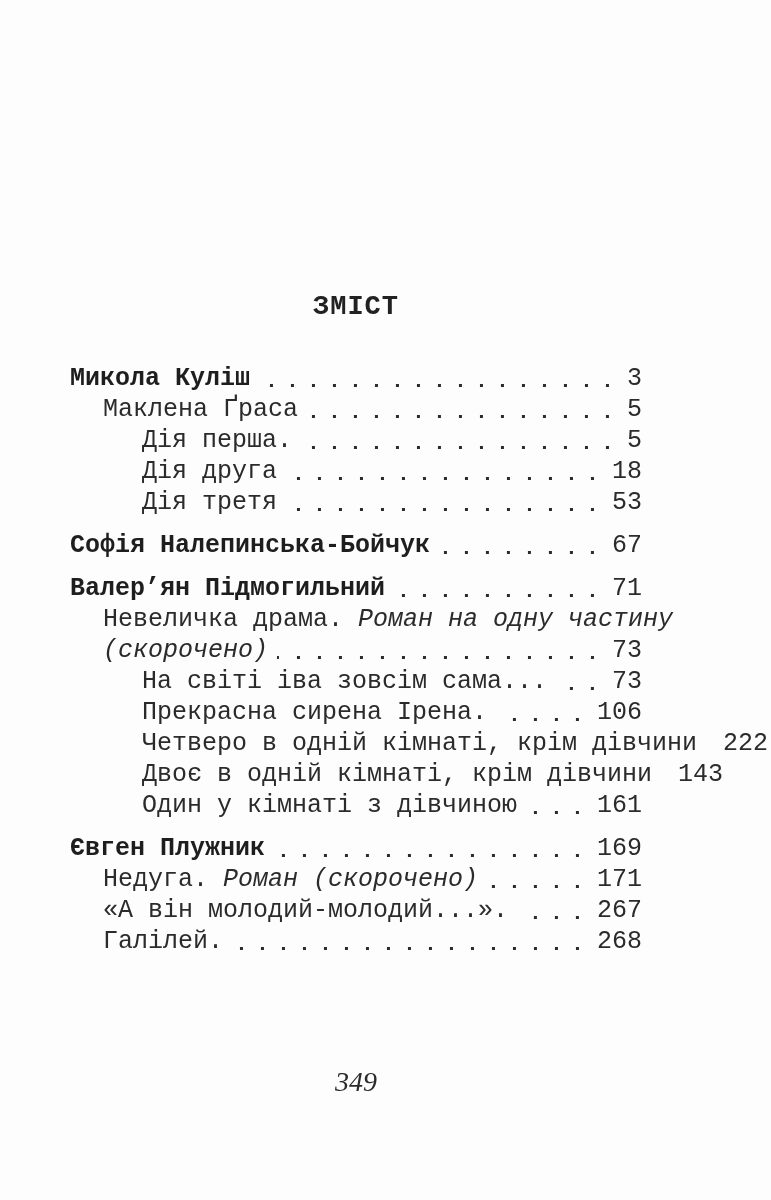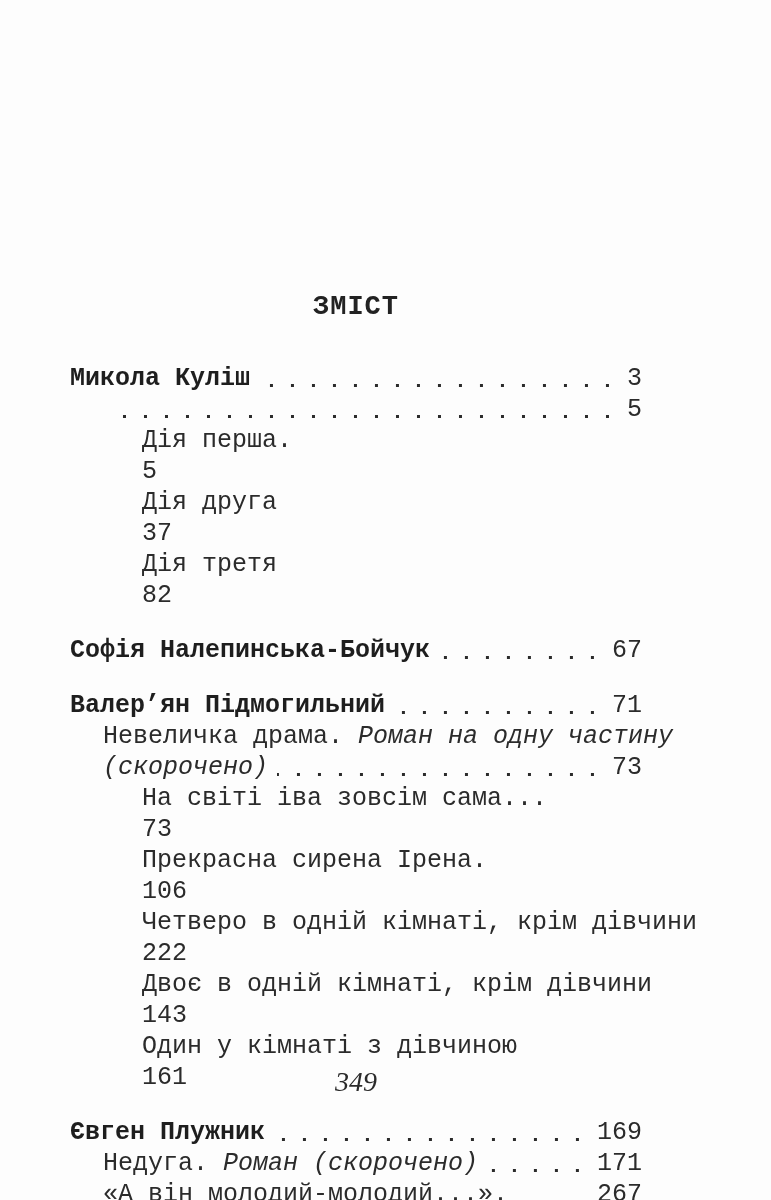--- a/index.html
+++ b/index.html
@@ -28,34 +28,34 @@
     font-size: 27px;
     line-height: 31px;
     font-weight: bold;
     letter-spacing: 1px;
     color: #222;
   }
   .toc-list {
     margin-top: 40px;
   }
   .section {
-    margin-top: 24px;
+    margin-top: 12px;
   }
   .section:first-child {
     margin-top: 12px;
   }
   .row {
     display: flex;
     align-items: baseline;
     font-size: 25px;
     line-height: 31px;
     white-space: nowrap;
   }
   .row.level-1 { padding-left: 33px; }
-  .row.level-2 { padding-left: 72px; flex-direction: column; }
+  .row.level-2 { padding-left: 72px; }
   .part-bold   { font-weight: bold; color: #1e1e1e; }
   .part-italic { font-style: italic; }
   .leader {
     flex: 1 1 auto;
     align-self: stretch;
     margin-left: 9px;
     margin-right: 7px;
     background-image: radial-gradient(circle, #2b2b2b 1.7px, rgba(0,0,0,0) 1.9px);
     background-size: 21px 5px;
     background-repeat: repeat-x;
@@ -83,37 +83,38 @@
 <div class="content">
   <h1 class="toc-title">ЗМІСТ</h1>
   <div class="toc-list" id="toc-list">
       <div class="section">
         <div class="row level-0">
           <span class="label"><span class="part-bold">Микола Куліш</span></span>
           <span class="leader"></span>
           <span class="page-num">3</span>
         </div>
         <div class="row level-1">
+          <span class="label"><span class="part-normal">Маклена Ґраса</span></span>
           <span class="leader"></span>
           <span class="page-num">5</span>
         </div>
         <div class="row level-2">
           <span class="label"><span class="part-normal">Дія перша.</span></span>
           <span class="leader"></span>
           <span class="page-num">5</span>
         </div>
         <div class="row level-2">
           <span class="label"><span class="part-normal">Дія друга</span></span>
           <span class="leader"></span>
-          <span class="page-num">37</span>
+          <span class="page-num">18</span>
         </div>
         <div class="row level-2">
           <span class="label"><span class="part-normal">Дія третя</span></span>
           <span class="leader"></span>
-          <span class="page-num">82</span>
+          <span class="page-num">53</span>
         </div>
       </div>
       <div class="section">
         <div class="row level-0">
           <span class="label"><span class="part-bold">Софія Налепинська-Бойчук</span></span>
           <span class="leader"></span>
           <span class="page-num">67</span>
         </div>
       </div>
       <div class="section">

